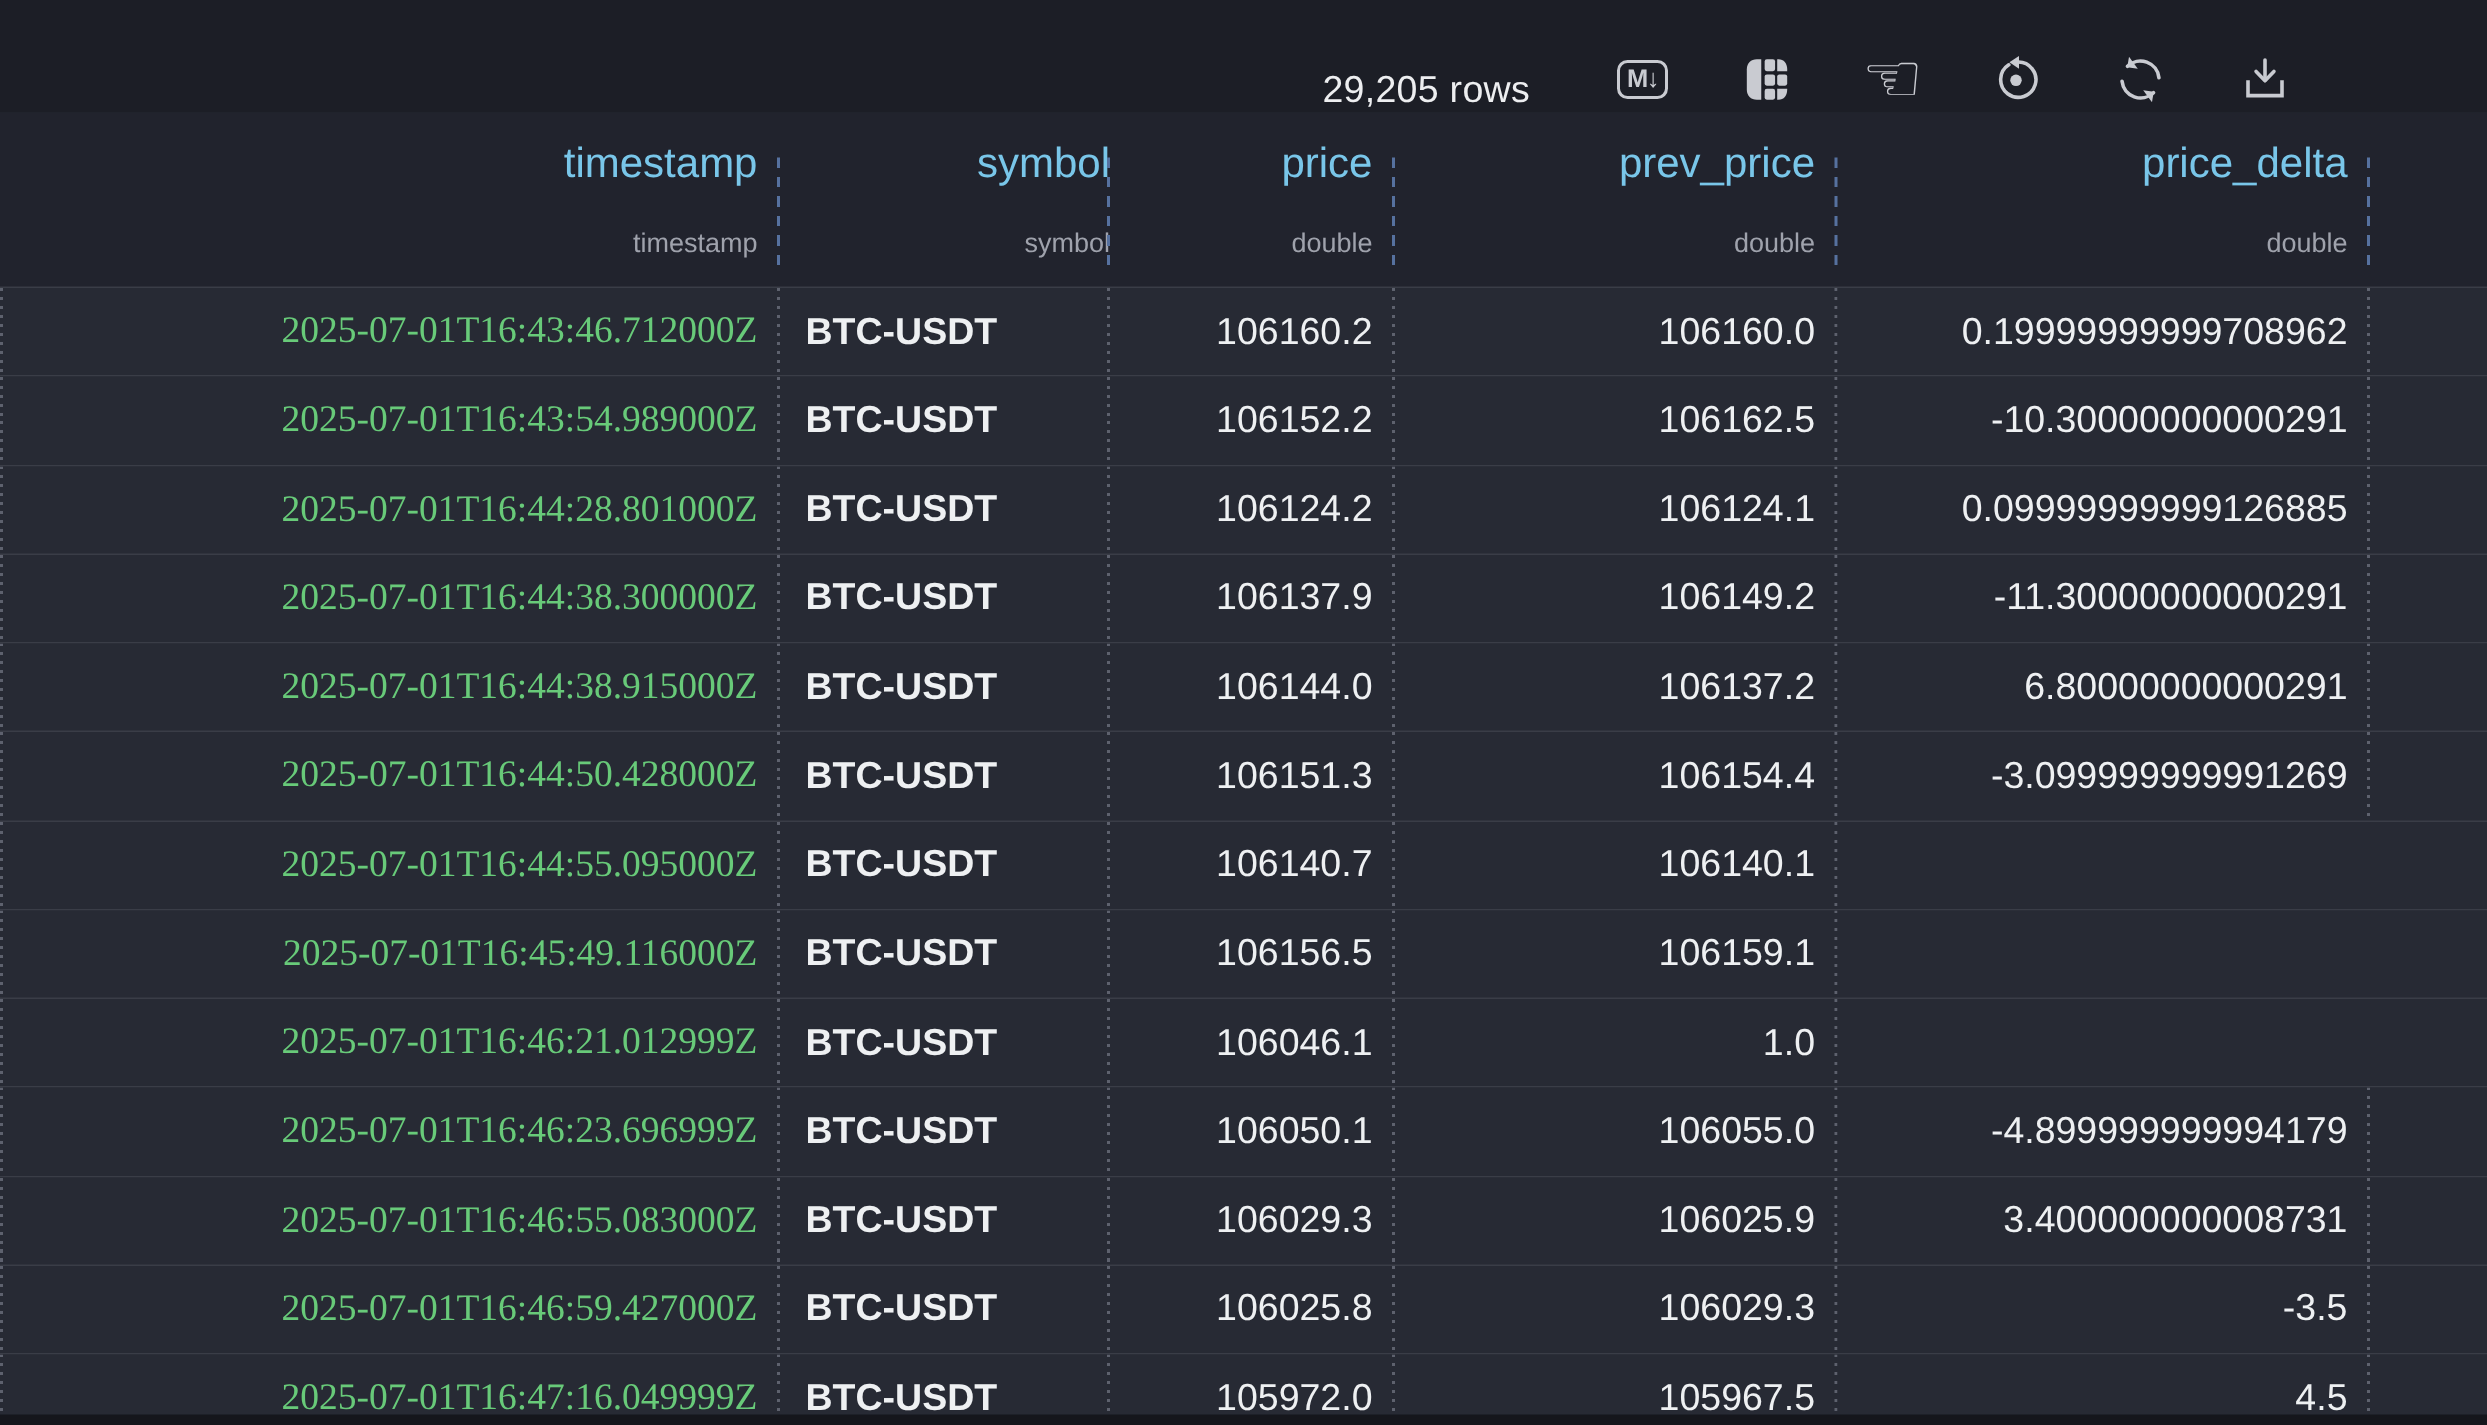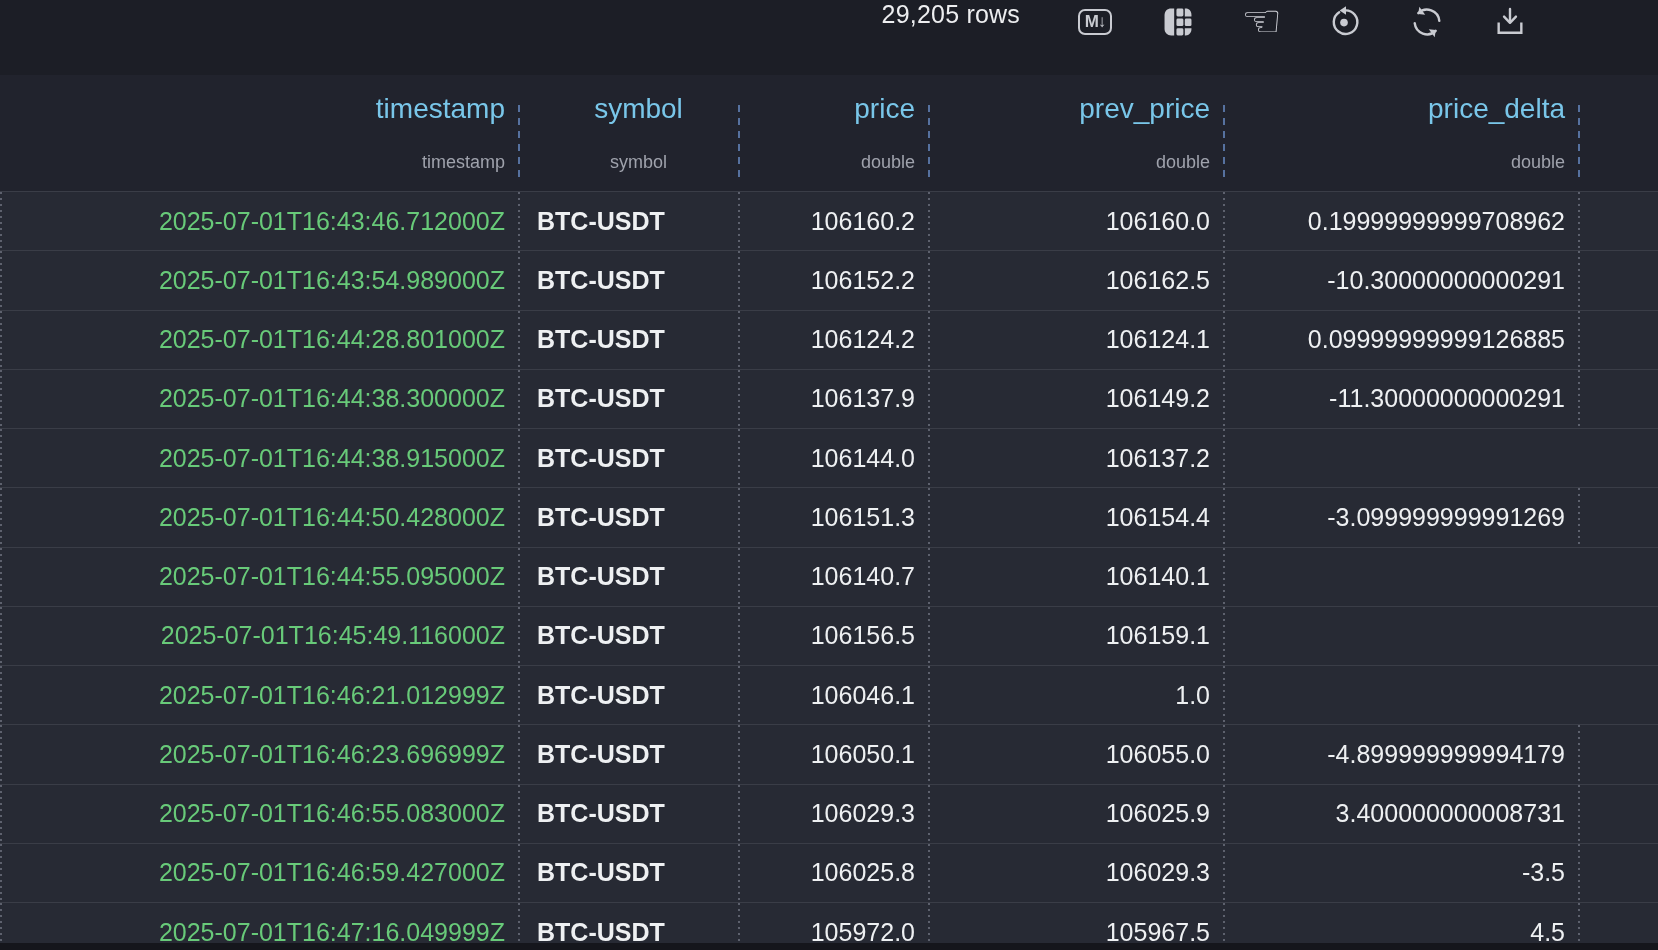--- a/index.html
+++ b/index.html
@@ -10,21 +10,21 @@
     background:#272a34;
     font-family:"Liberation Sans","DejaVu Sans",sans-serif;
     --cols:520px 220px 190px 295px 355px 1fr;
     --rowline:#3a3d47;
     --dotcol:rgba(130,134,148,.6);
     --dashcol:#56719f;
   }
   
   .toolbar{
     height:75px;background:#1c1e26;
-    display:flex;align-items:flex-start;justify-content:flex-end;
+    display:flex;align-items:flex-end;justify-content:flex-end;
     padding-right:128px;box-sizing:border-box;gap:43px;padding-left:32px;
   }
   .rowcount{color:#edeef0;font-size:25px;margin-right:12px;letter-spacing:.2px;}
   .iconbtn{
     background:none;border:none;padding:0;margin:0;cursor:pointer;
     width:40px;height:44px;display:grid;place-items:center;color:#c9cbd1;
   }
   .md-badge{
     border:2.4px solid #c9cbd1;border-radius:7px;
     font-size:17px;font-weight:700;color:#c9cbd1;
@@ -39,21 +39,21 @@
     height:117px;background:#21232d;
     display:grid;grid-template-columns:var(--cols);
     border-bottom:1px solid var(--rowline);
     box-sizing:border-box;
   }
   .th{
     position:relative;display:flex;flex-direction:column;
     justify-content:flex-end;padding-bottom:16px;box-sizing:border-box;gap:24px;
   }
   .th.right{align-items:flex-end;padding-right:15px;}
-  .th.left{align-items:center;padding-left:17px;}
+  .th.left{align-items:flex-end;padding-left:17px;}
   .th .cname{color:#79c6e9;font-size:28px;line-height:34px;}
   .th .ctype{color:#9fa2ac;font-size:18px;line-height:25px;}
   .th .hsep{
     position:absolute;right:0;bottom:14px;width:2px;height:72px;
     background:repeating-linear-gradient(to bottom,var(--dashcol) 0 7px,transparent 7px 13px);
   }
   
   .tbody{position:relative;}
   .tr{
     display:grid;grid-template-columns:var(--cols);
@@ -61,21 +61,21 @@
     border-bottom:1px solid var(--rowline);
     background:#272a34;
   }
   .td{
     position:relative;display:flex;align-items:center;
     font-size:25px;color:#eef0f2;box-sizing:border-box;
     white-space:nowrap;overflow:hidden;
   }
   .td.right{justify-content:flex-end;padding-right:15px;}
   .td.left{justify-content:flex-start;padding-left:17px;font-weight:bold;}
-  .td.green{color:#68ca79;}
+  .td.green{color:#68ca79;font-family:Liberation Serif, serif;}
   .td .vsep{
     position:absolute;right:0;top:0;bottom:0;width:2px;
     background:repeating-linear-gradient(to bottom,var(--dotcol) 0 2px,transparent 2px 6px);
   }
   .td .vsep-left{
     position:absolute;left:0;top:0;bottom:0;width:2px;
     background:repeating-linear-gradient(to bottom,var(--dotcol) 0 2px,transparent 2px 6px);
   }
   
   .bottom-strip{
@@ -197,20 +197,21 @@
         <div class="td right">106137.9<span class="vsep"></span></div>
         <div class="td right">106149.2<span class="vsep"></span></div>
         <div class="td right">-11.30000000000291<span class="vsep"></span></div>
         <div class="td"></div>
       </div>
       <div class="tr">
         <div class="td right green">2025-07-01T16:44:38.915000Z<span class="vsep-left"></span><span class="vsep"></span></div>
         <div class="td left">BTC-USDT<span class="vsep"></span></div>
         <div class="td right">106144.0<span class="vsep"></span></div>
         <div class="td right">106137.2<span class="vsep"></span></div>
+        <div class="td right">6.80000000000291<span class="vsep"></span></div>
         <div class="td"></div>
       </div>
       <div class="tr">
         <div class="td right green">2025-07-01T16:44:50.428000Z<span class="vsep-left"></span><span class="vsep"></span></div>
         <div class="td left">BTC-USDT<span class="vsep"></span></div>
         <div class="td right">106151.3<span class="vsep"></span></div>
         <div class="td right">106154.4<span class="vsep"></span></div>
         <div class="td right">-3.099999999991269<span class="vsep"></span></div>
         <div class="td"></div>
       </div>

